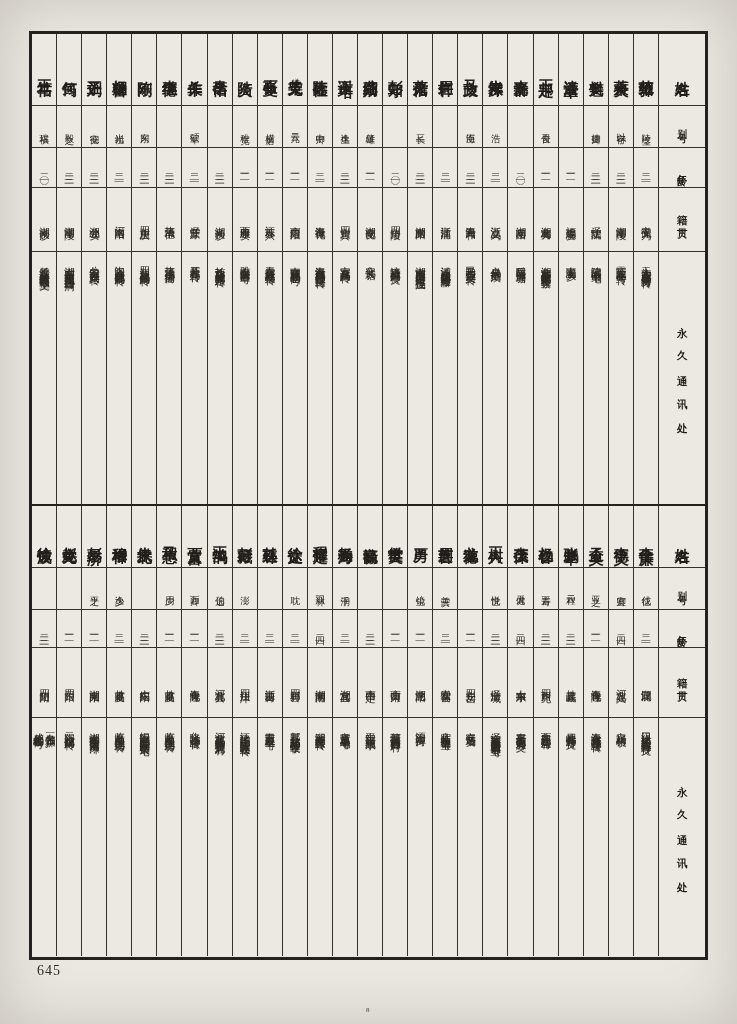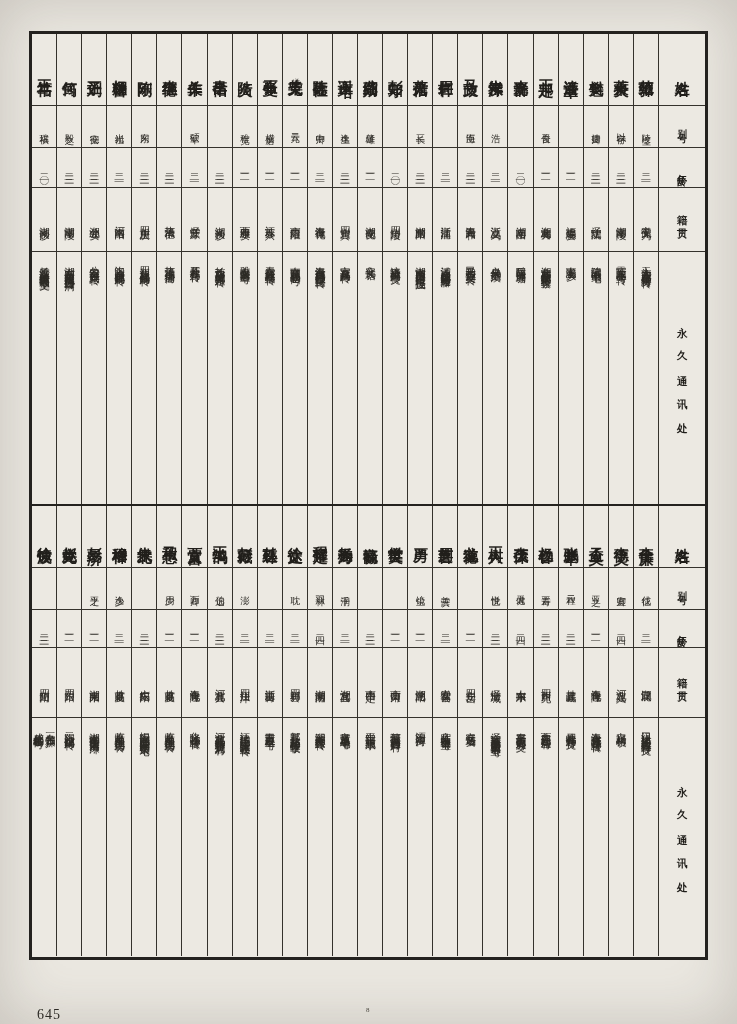--- a/index.html
+++ b/index.html
@@ -62,21 +62,21 @@
   .hdr-name{font-size:14px;letter-spacing:16px;}
   .hdr-alias{font-size:12px;letter-spacing:6px;}
   .hdr-age{font-size:12px;letter-spacing:4px;}
   .hdr-native{font-size:13px;letter-spacing:13px;}
   .hdr-addr{font-size:13px;letter-spacing:24px;}
   .hdr-col .c-addr{align-items:center;}
   .hdr-col .c-addr .vt{height:auto;margin-top:0;}
 
   .page-number{
     position:absolute;left:37px;top:963px;
-    font-size:14px;color:#2c2a25;letter-spacing:1px;margin-top:44px;
+    font-size:14px;color:#2c2a25;letter-spacing:1px;
   }
   .footer-mark{
     position:absolute;left:366px;top:1006px;
     font-size:7px;color:#4a473f;
   }
 </style>
 </head>
 <body>
 
 <div class="page">

